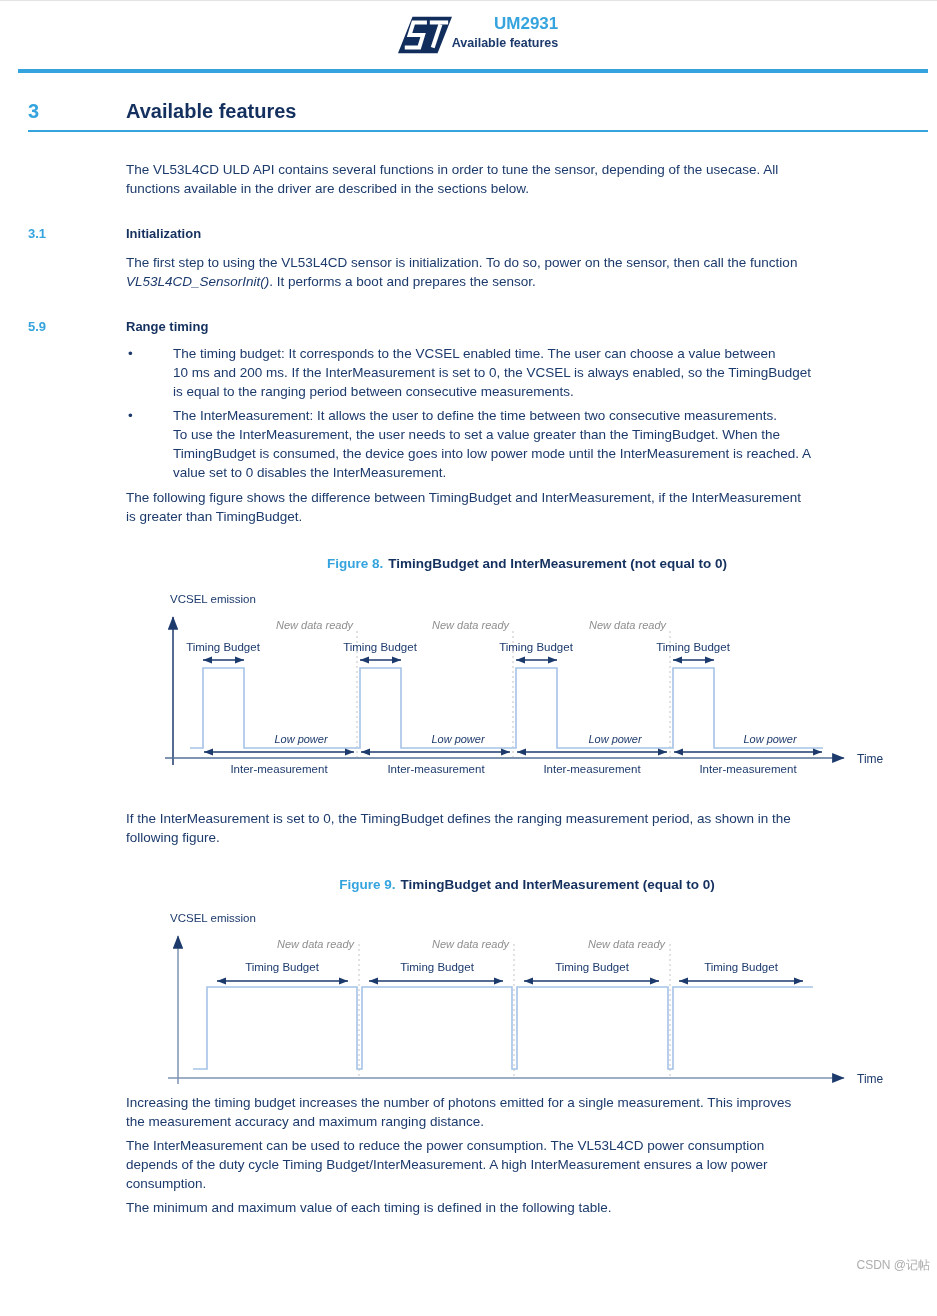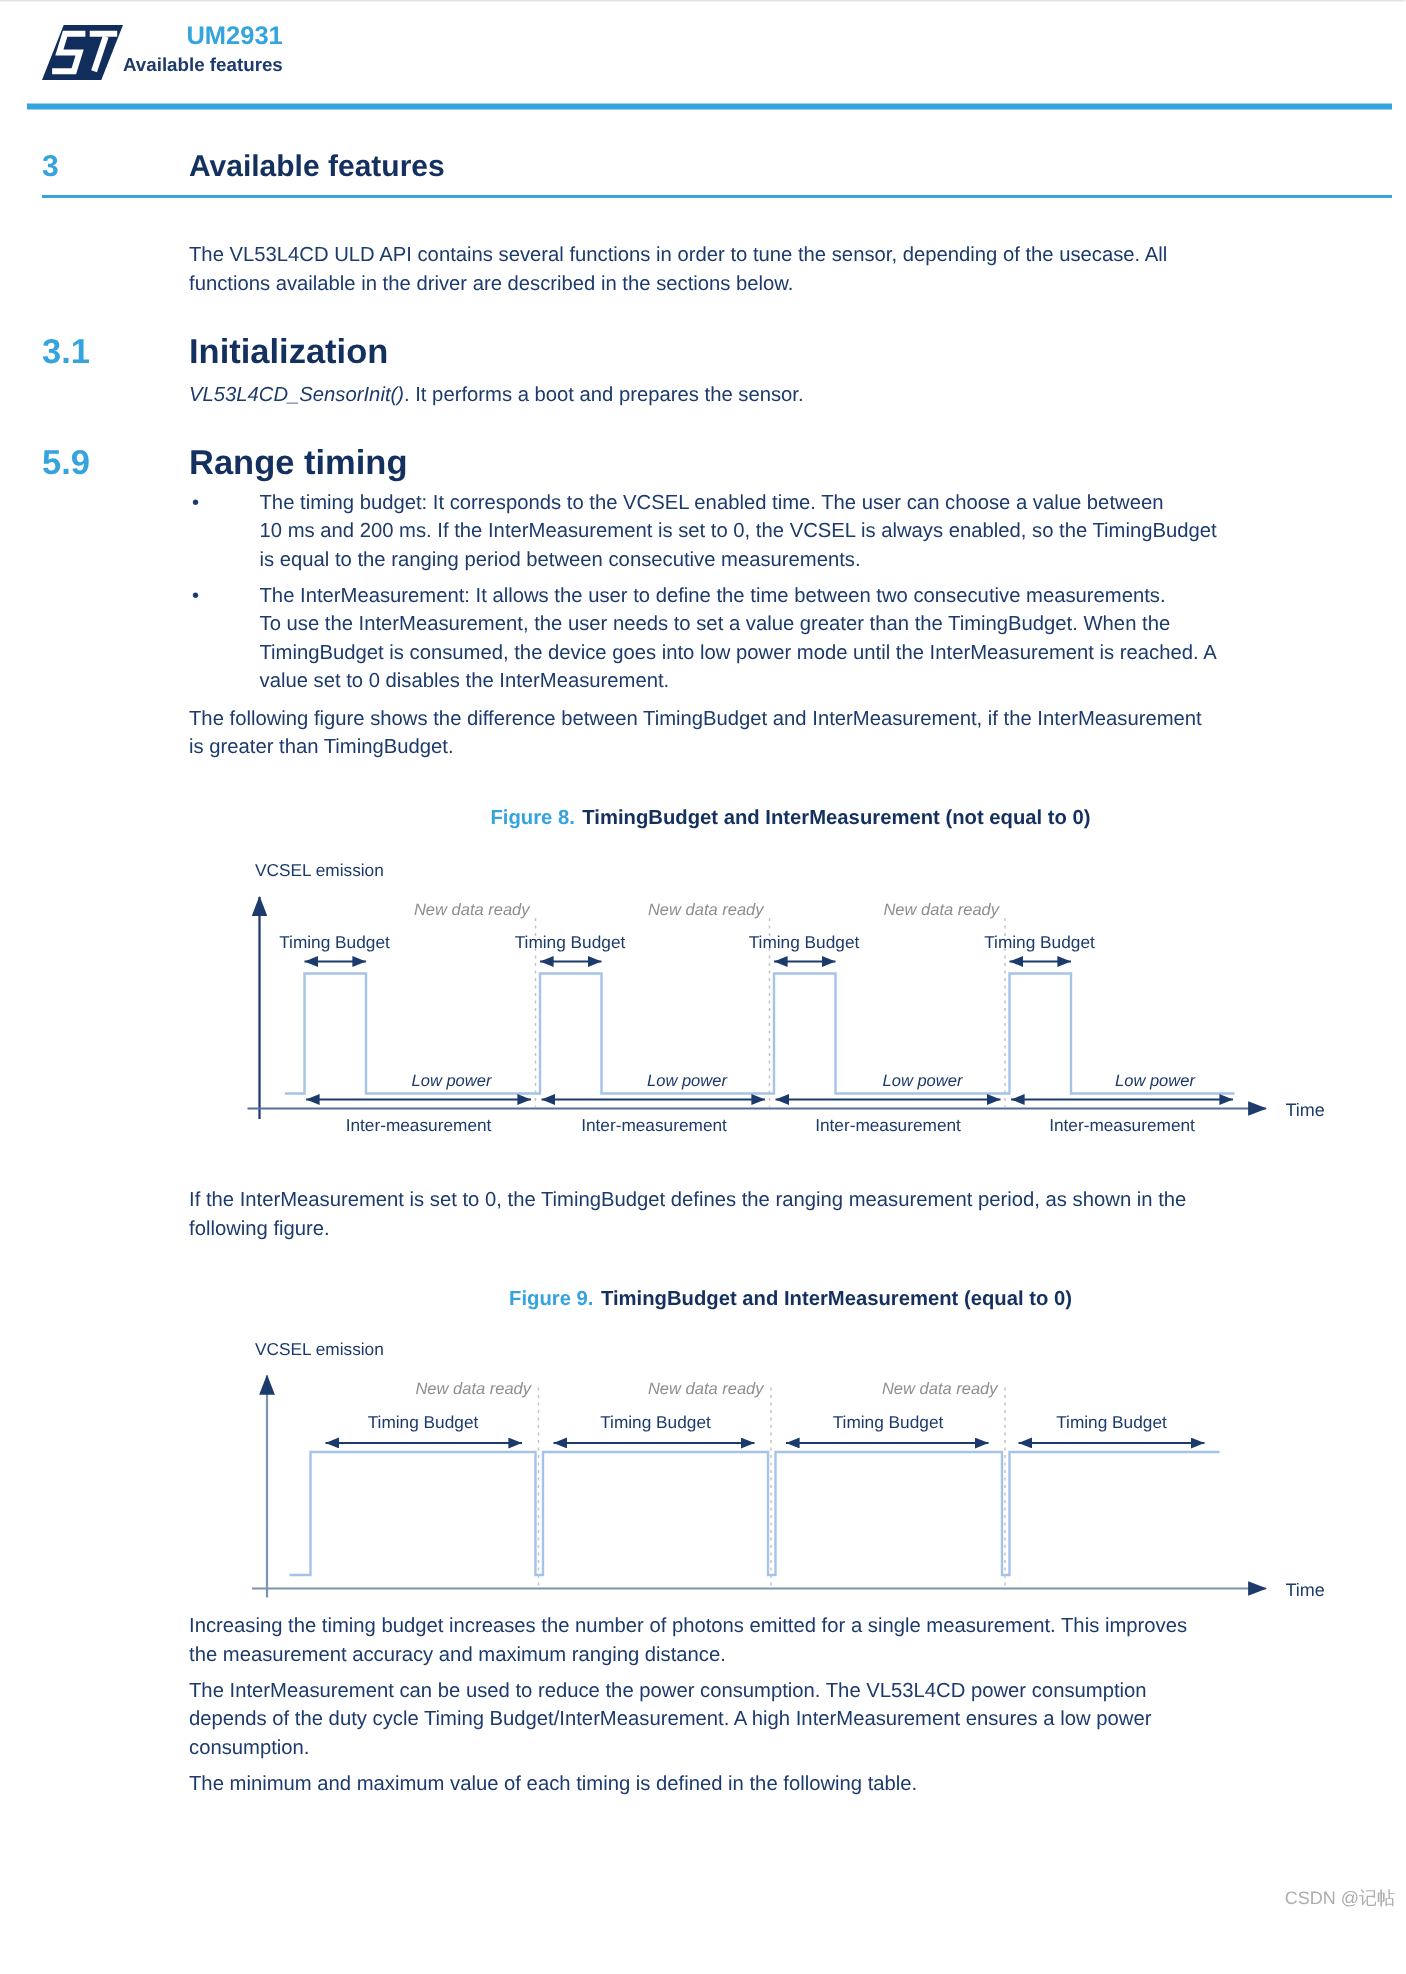--- a/index.html
+++ b/index.html
@@ -2,32 +2,32 @@
 <html><head>
 <meta charset="utf-8">
 <style>
   html,body{margin:0;padding:0;background:#ffffff;}
   .page{
     position:relative; width:937px; height:1316px; background:#fff;
     font-family:"Liberation Sans", sans-serif; color:#1c3a6c; overflow:hidden;
     border-top:1px solid #e3e3e3; box-sizing:border-box;
   }
   
-  .header{display:flex; justify-content:flex-start; align-items:flex-start; padding:13px 9px 0 28px; height:45px;}
+  .header{display:flex; justify-content:center; align-items:flex-start; padding:13px 9px 0 28px; height:45px;}
   .hdr-right{text-align:right;}
   .doc-id{color:#35a4de; font-size:17px; font-weight:bold; line-height:19px;}
   .doc-sub{color:#1c3a6c; font-size:12.5px; font-weight:bold; line-height:15px; margin-top:3px;}
   .rule-top{margin:10px 9px 0 18px; height:4px; background:#35a4de;}
   
   .h1row{display:flex; margin:26px 9px 0 28px; font-size:20px; font-weight:bold; line-height:24px;}
   .h1num{width:98px; color:#35a4de;}
   .h1title{color:#14305e;}
   .rule-h1{margin:7px 9px 0 28px; height:2px; background:#35a4de;}
   
-  .h2row{display:flex; margin:26px 9px 0 28px; font-size:23px; font-weight:bold; line-height:20px;}
+  .h2row{display:flex; margin:26px 9px 0 28px; font-size:13px; font-weight:bold; line-height:20px;}
   .h2num{width:98px; color:#35a4de;}
   .h2title{color:#14305e;}
   
   .body{margin:0 9px 0 126px; font-size:13.5px; line-height:19px; white-space:pre-wrap;}
   .mt28{margin-top:28px;} .mt9{margin-top:9px;} .mt6{margin-top:6px;}
   .mt25{margin-top:25px;} .mt33{} .mt5{margin-top:5px;}
   .it{font-style:italic;}
   
   .bullets{margin:7px 9px 0 126px; font-size:13.5px; line-height:19px;}
   .li{display:flex;}
@@ -75,21 +75,22 @@
   </div>
   <div class="rule-h1"></div>
 
   <p class="body mt28">The VL53L4CD ULD API contains several functions in order to tune the sensor, depending of the usecase. All
 functions available in the driver are described in the sections below.</p>
 
   <div class="h2row">
     <div class="h2num">3.1</div>
     <div class="h2title">Initialization</div>
   </div>
-  <p class="body mt9"><span class="it">VL53L4CD_SensorInit()</span><span>. It performs a boot and prepares the sensor.</span></p>
+  <p class="body mt9"><span>The first step to using the VL53L4CD sensor is initialization. To do so, power on the sensor, then call the function
+</span><span class="it">VL53L4CD_SensorInit()</span><span>. It performs a boot and prepares the sensor.</span></p>
 
   <div class="h2row">
     <div class="h2num">5.9</div>
     <div class="h2title">Range timing</div>
   </div>
 
   <div class="bullets">
     <div class="li">
       <span class="dot">•</span>
       <span class="litext">The timing budget: It corresponds to the VCSEL enabled time. The user can choose a value between

